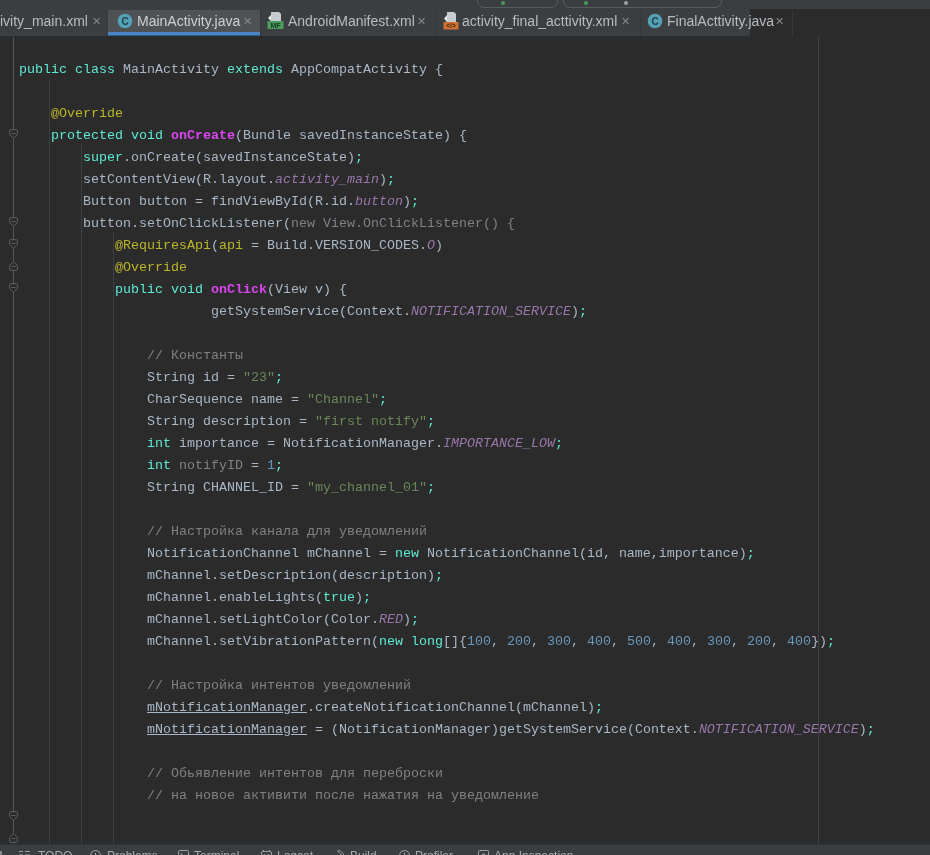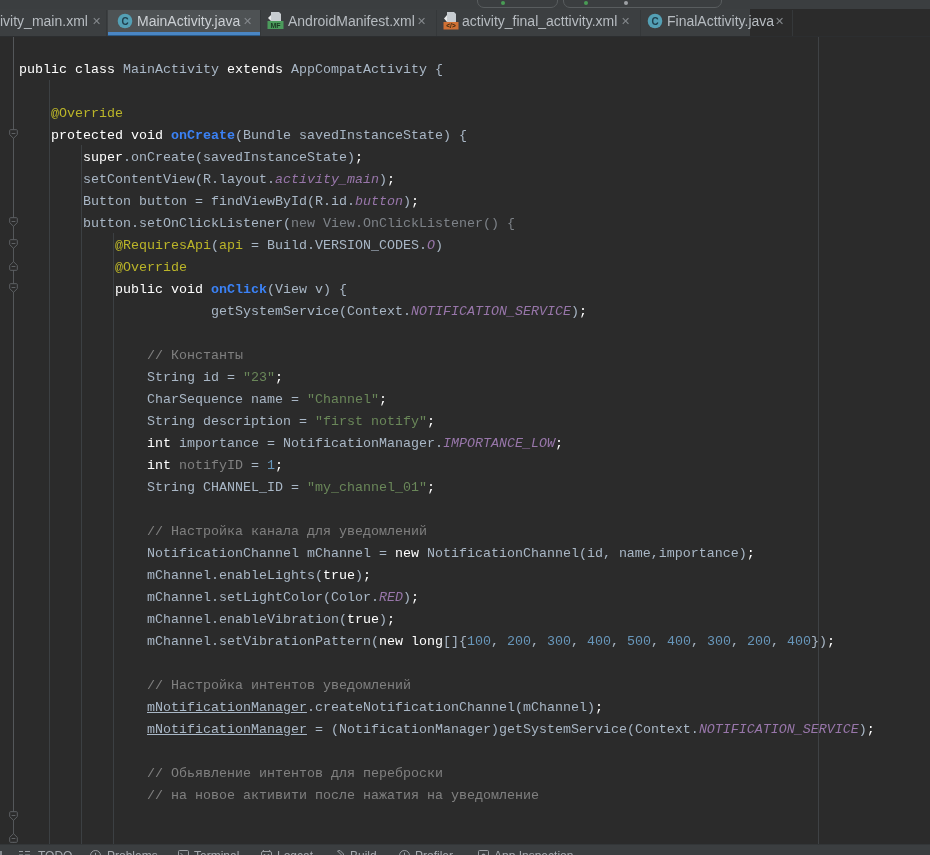--- a/index.html
+++ b/index.html
@@ -18,22 +18,22 @@
   #underline2{position:absolute;left:108px;top:26px;width:152px;height:1px;background:#2b5a88;}
   .tabtext{position:absolute;top:0;height:27px;line-height:25px;font-size:14px;color:#b7bcc1;white-space:pre;}
   .x{position:absolute;top:0;height:27px;line-height:25px;font-size:11px;color:#84888c;}
   #border36{left:0;top:36px;width:930px;height:1px;background:#2c2e30;}
   
   #foldline{left:13px;top:37px;width:1px;height:806px;background:#54575a;}
   .guide{position:absolute;width:1px;background:#3c4043;}
   #marginline{left:818px;top:37px;width:1px;height:807px;background:#3f4245;}
   #code{left:19px;top:59px;font-family:"Liberation Mono",monospace;font-size:13.3333px;line-height:22px;color:#a9b7c6;}
   #code div{height:22px;white-space:pre;}
-  .k{color:#ffffff;}
-  .m{color:#3b82f6;font-weight:bold;margin-top:33px;}
+  .k{color:#5eead4;}
+  .m{color:#d946ef;font-weight:bold;margin-top:33px;}
   .a{color:#bbb529;}
   .s{color:#6a8759;}
   .n{color:#6897bb;}
   .c{color:#808080;}
   .f{color:#9876aa;font-style:italic;}
   .g{color:#7d8288;}
   .u{text-decoration:underline;}
   .fold{position:absolute;left:9px;}
   
   #bottombar{left:0;top:844px;width:930px;height:11px;background:#3b3e40;border-top:1px solid #333638;box-sizing:border-box;}
@@ -116,23 +116,23 @@
 <div>                <span class="c">// Константы</span></div>
 <div>                String id = <span class="s">"23"</span><span class="k">;</span></div>
 <div>                CharSequence name = <span class="s">"Channel"</span><span class="k">;</span></div>
 <div>                String description = <span class="s">"first notify"</span><span class="k">;</span></div>
 <div>                <span class="k">int</span> importance = NotificationManager.<span class="f">IMPORTANCE_LOW</span><span class="k">;</span></div>
 <div>                <span class="k">int</span> <span class="c">notifyID</span> = <span class="n">1</span><span class="k">;</span></div>
 <div>                String CHANNEL_ID = <span class="s">"my_channel_01"</span><span class="k">;</span></div>
 <div></div>
 <div>                <span class="c">// Настройка канала для уведомлений</span></div>
 <div>                NotificationChannel mChannel = <span class="k">new</span> NotificationChannel(id, name,importance)<span class="k">;</span></div>
+<div>                mChannel.setDescription(description)<span class="k">;</span></div>
 <div>                mChannel.enableLights(<span class="k">true</span>)<span class="k">;</span></div>
 <div>                mChannel.setLightColor(Color.<span class="f">RED</span>)<span class="k">;</span></div>
-<div>                mChannel.enableVibration(<span class="k">true</span>)<span class="k">;</span></div>
 <div>                mChannel.setVibrationPattern(<span class="k">new long</span>[]{<span class="n">100</span>, <span class="n">200</span>, <span class="n">300</span>, <span class="n">400</span>, <span class="n">500</span>, <span class="n">400</span>, <span class="n">300</span>, <span class="n">200</span>, <span class="n">400</span>})<span class="k">;</span></div>
 <div></div>
 <div>                <span class="c">// Настройка интентов уведомлений</span></div>
 <div>                <span class="u">mNotificationManager</span>.createNotificationChannel(mChannel)<span class="k">;</span></div>
 <div>                <span class="u">mNotificationManager</span> = (NotificationManager)getSystemService(Context.<span class="f">NOTIFICATION_SERVICE</span>)<span class="k">;</span></div>
 <div></div>
 <div>                <span class="c">// Обьявление интентов для переброски</span></div>
 <div>                <span class="c">// на новое активити после нажатия на уведомление</span></div>
 </div>
 

